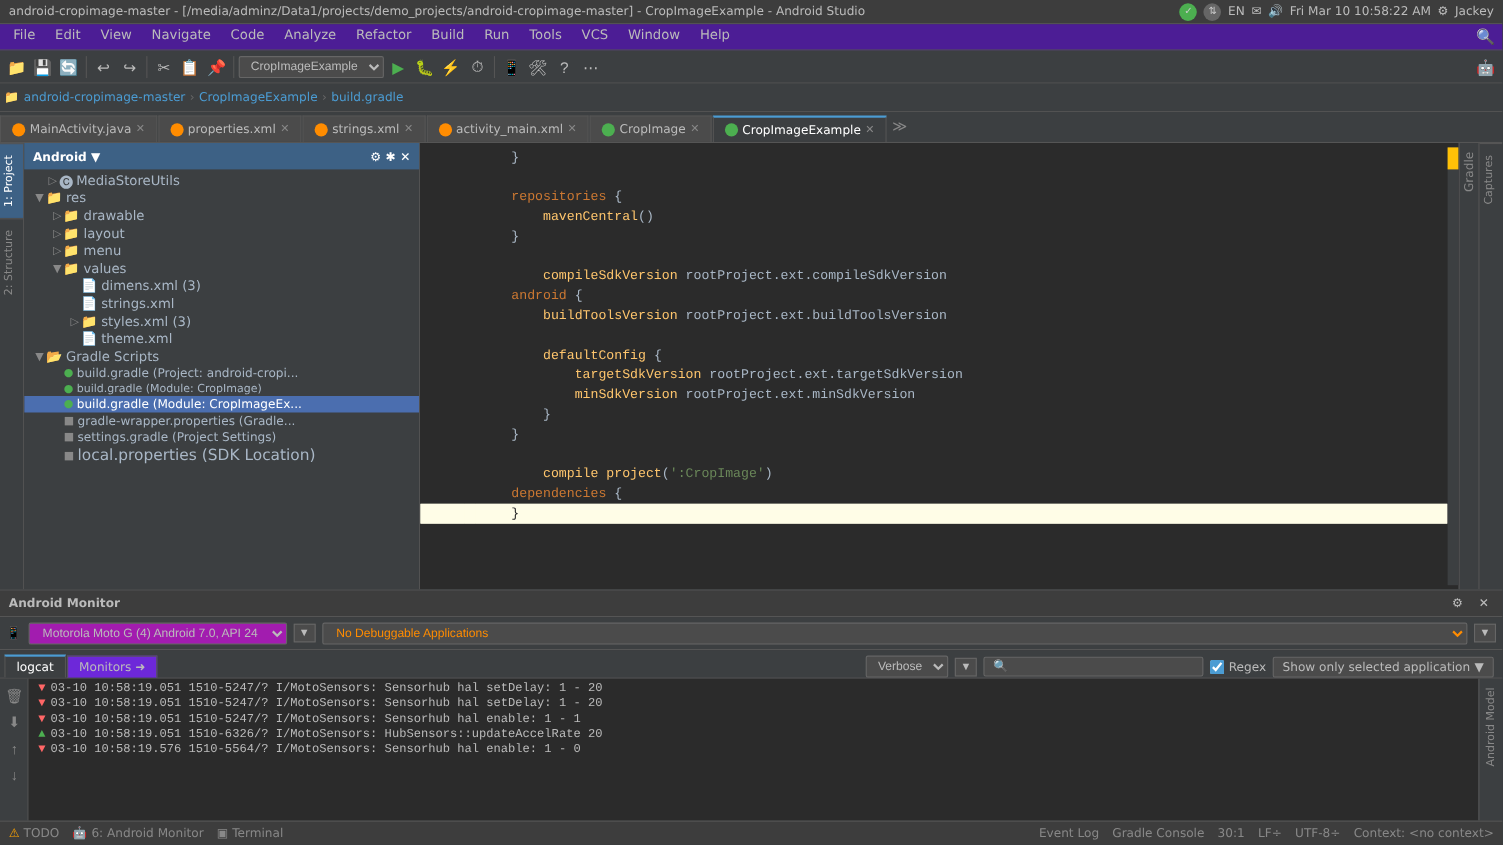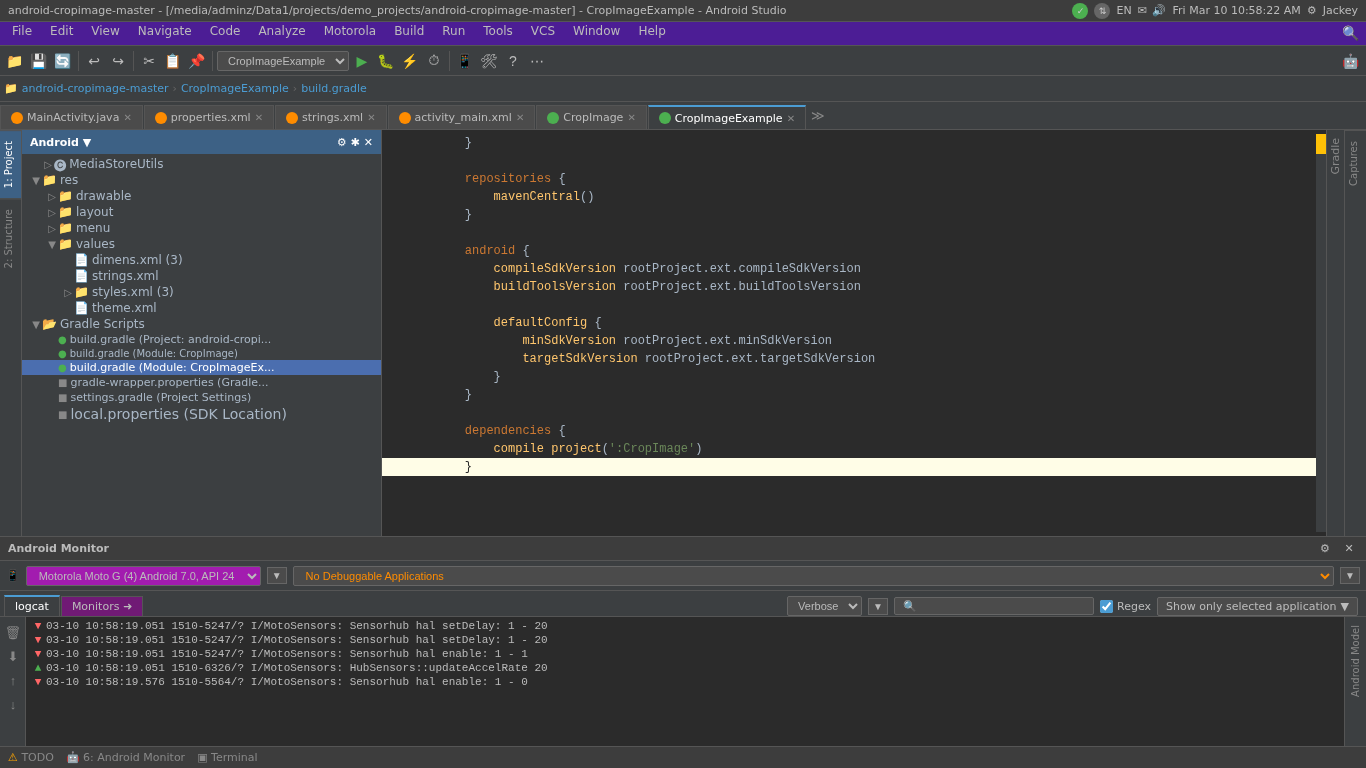--- a/index.html
+++ b/index.html
@@ -67,21 +67,21 @@
     .vert-tab.active { color: #fff; background: #3d6185; }
 
     
     #bottom-area { height: 210px; background: #3c3f41; border-top: 1px solid #555; display: flex; flex-direction: column; }
     #bottom-header { background: #3d3d3d; height: 24px; display: flex; align-items: center; padding: 0 8px; font-size: 11px; color: #bbbbbb; justify-content: space-between; border-bottom: 1px solid #555; }
     #bottom-toolbar { height: 30px; background: #3c3f41; display: flex; align-items: center; padding: 0 6px; gap: 6px; border-bottom: 1px solid #555; }
     .device-selector { background: #a21caf; border: 1px solid #666; color: #bbbbbb; padding: 2px 8px; font-size: 11px; border-radius: 2px; cursor: pointer; }
     .app-selector { background: #4b4b4b; border: 1px solid #666; color: #ff8c00; padding: 2px 8px; font-size: 11px; border-radius: 2px; cursor: pointer; flex: 1; }
     .dropdown-arrow { background: #4b4b4b; border: 1px solid #666; color: #bbbbbb; padding: 2px 4px; font-size: 10px; cursor: pointer; }
     #log-tabs { height: 26px; background: #3c3f41; display: flex; align-items: flex-end; border-bottom: 1px solid #555; gap: 1px; padding: 0 4px; }
-    .log-tab { padding: 3px 10px; background: #701a75; border: 1px solid #555; border-bottom: none; font-size: 11px; color: #bbbbbb; cursor: pointer; }
+    .log-tab { padding: 3px 10px; background: #6d28d9; border: 1px solid #555; border-bottom: none; font-size: 11px; color: #bbbbbb; cursor: pointer; }
     .log-tab.active { background: #3c3f41; color: #fff; border-top: 2px solid #4b9cd3; }
     #log-content { flex: 1; overflow-y: auto; font-family: 'Courier New', monospace; font-size: 11px; color: #bbbbbb; background: #2b2b2b; padding: 2px 4px; }
     .log-row { display: flex; align-items: center; padding: 1px 0; }
     .log-icon { width: 16px; display: inline-block; text-align: center; }
     .log-icon.up { color: #4caf50; }
     .log-icon.down { color: #ff6666; }
     .log-text { white-space: nowrap; }
 
     
     #status-bar { height: 22px; background: #3d3d3d; display: flex; align-items: center; padding: 0 8px; font-size: 11px; color: #888; border-top: 1px solid #555; justify-content: space-between; }
@@ -129,21 +129,21 @@
     </div>
   </div>
 
   <div id="menu-bar">
     <span class="menu-item">File</span>
     <span class="menu-item">Edit</span>
     <span class="menu-item">View</span>
     <span class="menu-item">Navigate</span>
     <span class="menu-item">Code</span>
     <span class="menu-item">Analyze</span>
-    <span class="menu-item">Motorola</span>
+    <span class="menu-item">Refactor</span>
     <span class="menu-item">Build</span>
     <span class="menu-item">Run</span>
     <span class="menu-item">Tools</span>
     <span class="menu-item">VCS</span>
     <span class="menu-item">Window</span>
     <span class="menu-item">Help</span>
     <div style="flex:1"></div>
     <button class="toolbar-btn" title="Search">🔍</button>
   </div>
 
@@ -391,76 +391,76 @@
                 <span class="line-content"><span class="var-name">    }</span></span>
               </div>
               <div class="code-line">
                 <span class="line-num"></span>
                 <span class="line-gutter"></span>
                 <span class="line-content"></span>
               </div>
               <div class="code-line">
                 <span class="line-num"></span>
                 <span class="line-gutter"></span>
+                <span class="line-content"><span class="fn">        compileSdkVersion </span><span class="var-name">rootProject.ext.compileSdkVersion</span></span>
+              </div>
+              <div class="code-line">
+                <span class="line-num"></span>
+                <span class="line-gutter"></span>
                 <span class="line-content"><span class="kw">    android </span><span class="var-name">{</span></span>
               </div>
               <div class="code-line">
                 <span class="line-num"></span>
                 <span class="line-gutter"></span>
-                <span class="line-content"><span class="fn">        compileSdkVersion </span><span class="var-name">rootProject.ext.compileSdkVersion</span></span>
-              </div>
-              <div class="code-line">
-                <span class="line-num"></span>
-                <span class="line-gutter"></span>
                 <span class="line-content"><span class="fn">        buildToolsVersion </span><span class="var-name">rootProject.ext.buildToolsVersion</span></span>
               </div>
               <div class="code-line">
                 <span class="line-num"></span>
                 <span class="line-gutter"></span>
                 <span class="line-content"></span>
               </div>
               <div class="code-line">
                 <span class="line-num"></span>
                 <span class="line-gutter"></span>
                 <span class="line-content"><span class="fn">        defaultConfig </span><span class="var-name">{</span></span>
               </div>
               <div class="code-line">
                 <span class="line-num"></span>
                 <span class="line-gutter"></span>
+                <span class="line-content"><span class="fn">            targetSdkVersion </span><span class="var-name">rootProject.ext.targetSdkVersion</span></span>
+              </div>
+              <div class="code-line">
+                <span class="line-num"></span>
+                <span class="line-gutter"></span>
                 <span class="line-content"><span class="fn">            minSdkVersion </span><span class="var-name">rootProject.ext.minSdkVersion</span></span>
               </div>
               <div class="code-line">
                 <span class="line-num"></span>
                 <span class="line-gutter"></span>
-                <span class="line-content"><span class="fn">            targetSdkVersion </span><span class="var-name">rootProject.ext.targetSdkVersion</span></span>
-              </div>
-              <div class="code-line">
-                <span class="line-num"></span>
-                <span class="line-gutter"></span>
                 <span class="line-content"><span class="var-name">        }</span></span>
               </div>
               <div class="code-line">
                 <span class="line-num"></span>
                 <span class="line-gutter"></span>
                 <span class="line-content"><span class="var-name">    }</span></span>
               </div>
               <div class="code-line">
                 <span class="line-num"></span>
                 <span class="line-gutter"></span>
                 <span class="line-content"></span>
               </div>
               <div class="code-line">
                 <span class="line-num"></span>
                 <span class="line-gutter"></span>
+                <span class="line-content"><span class="fn">        compile </span><span class="fn">project</span><span class="var-name">(</span><span class="str">':CropImage'</span><span class="var-name">)</span></span>
+              </div>
+              <div class="code-line">
+                <span class="line-num"></span>
+                <span class="line-gutter"></span>
                 <span class="line-content"><span class="kw">    dependencies </span><span class="var-name">{</span></span>
-              </div>
-              <div class="code-line">
-                <span class="line-num"></span>
-                <span class="line-gutter"></span>
-                <span class="line-content"><span class="fn">        compile </span><span class="fn">project</span><span class="var-name">(</span><span class="str">':CropImage'</span><span class="var-name">)</span></span>
               </div>
               <div class="code-line line-highlight" style="background: #fffde7 !important;">
                 <span class="line-num" style="background: #fffde7; color:#606366;"></span>
                 <span class="line-gutter" style="background: #fffde7;"></span>
                 <span class="line-content" style="background: #fffde7; color:#2b2b2b;"><span style="color:#2b2b2b;">    }</span></span>
               </div>
             </div>
 
             <div style="width:10px; background:#3c3f41; position:relative;">
               <div style="width:10px; height:20px; background:#ffc107; position:absolute; top:0; right:0;"></div>
@@ -574,15 +574,27 @@
       </span>
       <span style="color:#888; cursor:pointer;">
         <span style="color:#4caf50;">🤖</span>
         <span>6: Android Monitor</span>
       </span>
       <span style="color:#888; cursor:pointer;">
         <span>▣</span>
         <span>Terminal</span>
       </span>
     </div>
+    <div class="status-right">
+      <span style="cursor:pointer; color:#888;">
+        <span>Event Log</span>
+      </span>
+      <span style="cursor:pointer; color:#888;">
+        <span>Gradle Console</span>
+      </span>
+      <span style="color:#888;">30:1</span>
+      <span style="color:#888; cursor:pointer;">LF÷</span>
+      <span style="color:#888; cursor:pointer;">UTF-8÷</span>
+      <span style="color:#888;">Context: &lt;no context&gt;</span>
+    </div>
   </div>
 
 </div>
 
 </body></html>

